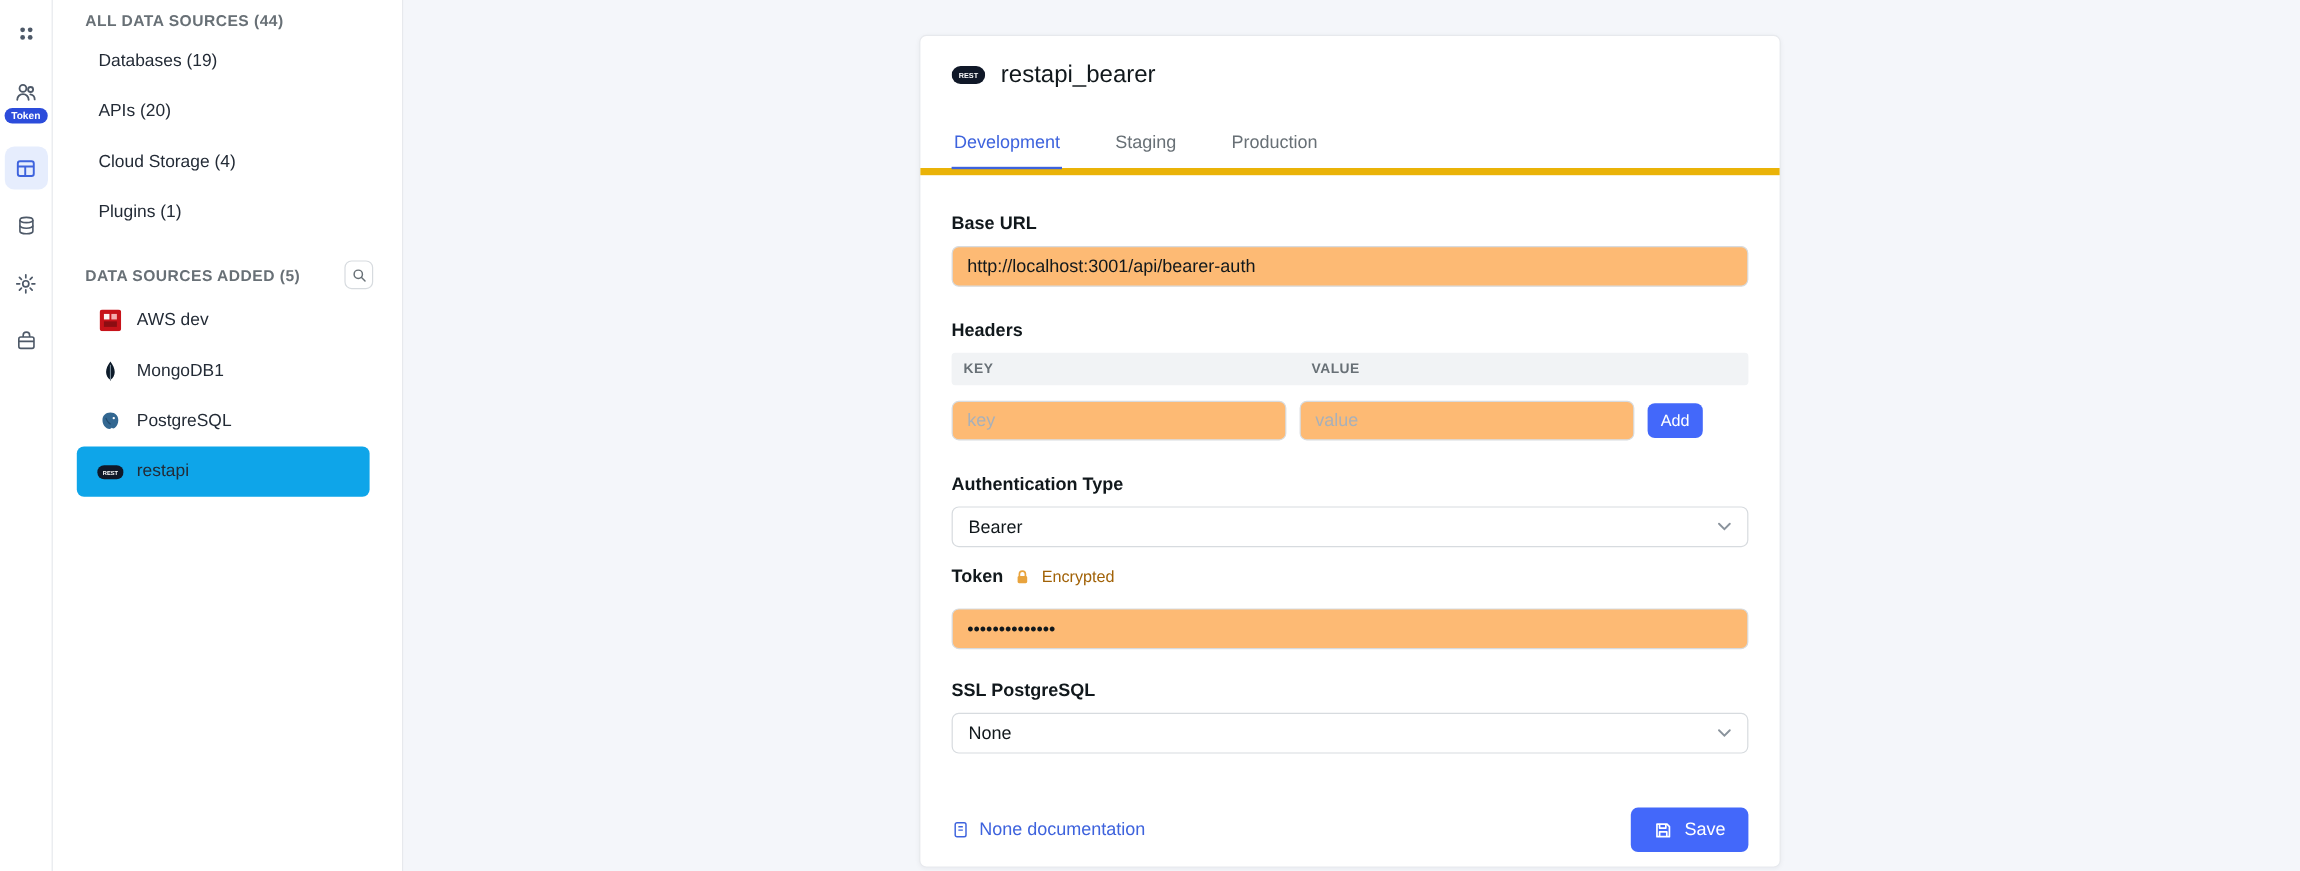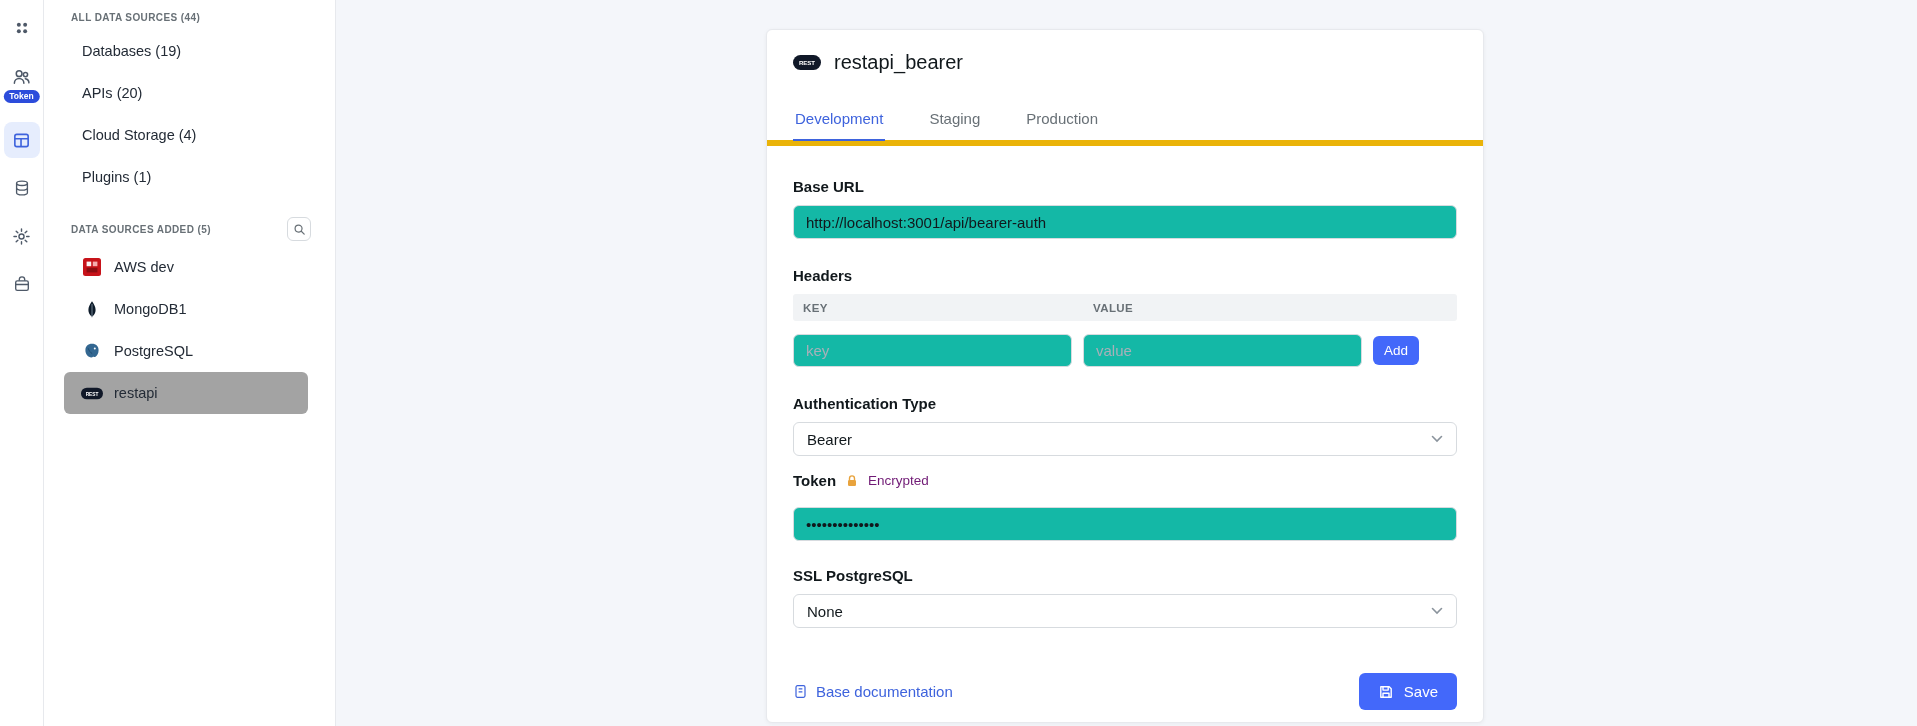--- a/index.html
+++ b/index.html
@@ -37,38 +37,38 @@
   .sidebar {
     position: absolute; left: 44px; top: 0; width: 292px; height: 726px;
     background: #fff; border-right: 1px solid #e7e9ed; z-index: 2; padding-top: 2px;
   }
   .side-header {
     display: flex; align-items: center; justify-content: space-between;
     padding: 8px 24px 4px 27px; height: 26px;
   }
   .side-header.second { margin-top: 8px; height: 34px; }
   .side-header-label {
-    font-size: 10px; font-weight: 700; color: #687076; letter-spacing: .4px;
+    font-size: 13px; font-weight: 700; color: #687076; letter-spacing: .4px;
   }
   .search-btn {
     width: 24px; height: 24px; border: 1px solid #d7dbdf; border-radius: 6px;
     display: flex; align-items: center; justify-content: center; cursor: pointer;
     background: #fff;
   }
   .side-list { padding: 2px 0 4px; }
   .cat-item {
     height: 42px; display: flex; align-items: center; padding-left: 38px;
     font-size: 14.5px; color: #232b36; cursor: pointer;
   }
   .added-item {
     height: 42px; margin: 0 27px 0 20px; padding-left: 17px; border-radius: 6px;
     display: flex; align-items: center; gap: 11px; font-size: 14.5px;
     color: #232b36; cursor: pointer;
   }
-  .added-item.selected { background: #a3a3a3; }
+  .added-item.selected { background: #0ea5e9; }
   .src-icon { width: 22px; display: flex; justify-content: center; }
 
   
   .main { position: absolute; left: 336px; top: 0; width: 1581px; height: 726px; }
   .card {
     position: absolute; left: 430px; top: 29px; width: 718px; height: 694px;
     background: #fff; border: 1px solid #e7e9ed; border-radius: 6px;
     box-shadow: 0 1px 4px rgba(20,20,40,.05); padding: 0 26px;
   }
   .card-header { display: flex; align-items: center; gap: 13px; padding-top: 21px; }
@@ -86,25 +86,25 @@
     border-bottom: 2px solid #3e63dd; margin-bottom: -1px;
   }
 
   .group { margin-top: 28px; }
   .group.first { margin-top: 32px; }
   .group.tight { margin-top: 16px; }
   .group.mid { margin-top: 26px; }
   .field-label { font-size: 15px; font-weight: 600; color: #11181c; margin-bottom: 10px; }
   .label-row { display: flex; align-items: center; gap: 9px; margin-bottom: 18px; }
   .label-row .field-label { margin-bottom: 0; }
-  .encrypted { font-size: 13.5px; color: #701a75; font-weight: 500; text-align: right; }
+  .encrypted { font-size: 13.5px; color: #a16207; font-weight: 500; text-align: right; }
 
   .text-input {
     width: 100%; height: 34px; border: 1px solid #d7dbdf; border-radius: 6px;
-    padding: 0 12px; font-size: 15px; color: #11181c; background: #14b8a6;
+    padding: 0 12px; font-size: 15px; color: #11181c; background: #fdba74;
     font-family: inherit; outline: none;
   }
   .text-input::placeholder { color: #a8b0b9; }
 
   .thead {
     display: flex; align-items: center; height: 27px; background: #f1f3f5;
     border-radius: 3px; margin-bottom: 13px;
   }
   .th { font-size: 11.5px; font-weight: 700; color: #687076; letter-spacing: .4px; }
   .th.key { width: 290px; padding-left: 10px; }
@@ -350,21 +350,21 @@
       </div>
 
       <div class="card-footer">
         <a class="docs-link">
           <span>
             <svg width="15" height="15" viewBox="0 0 16 16" fill="none" stroke="#3e63dd" stroke-width="1.3">
                 <rect x="3.2" y="1.8" width="9.6" height="12.4" rx="1.6"></rect>
                 <path d="M6 5.3h4M6 8.3h4"></path>
               </svg>
           </span>
-          <span>Base documentation</span>
+          <span>None documentation</span>
         </a>
         <button class="save-btn" type="button">
           <span>
             <svg width="16" height="16" viewBox="0 0 16 16" fill="none" stroke="#fff" stroke-width="1.4" stroke-linejoin="round">
                 <path d="M2.8 2.8h8.4l2 2v8.4H2.8z"></path>
                 <path d="M5 2.8v3.3h5.2V2.8M5 13.2V9.2h6v4"></path>
               </svg>
           </span>
           <span>Save</span>
         </button>

